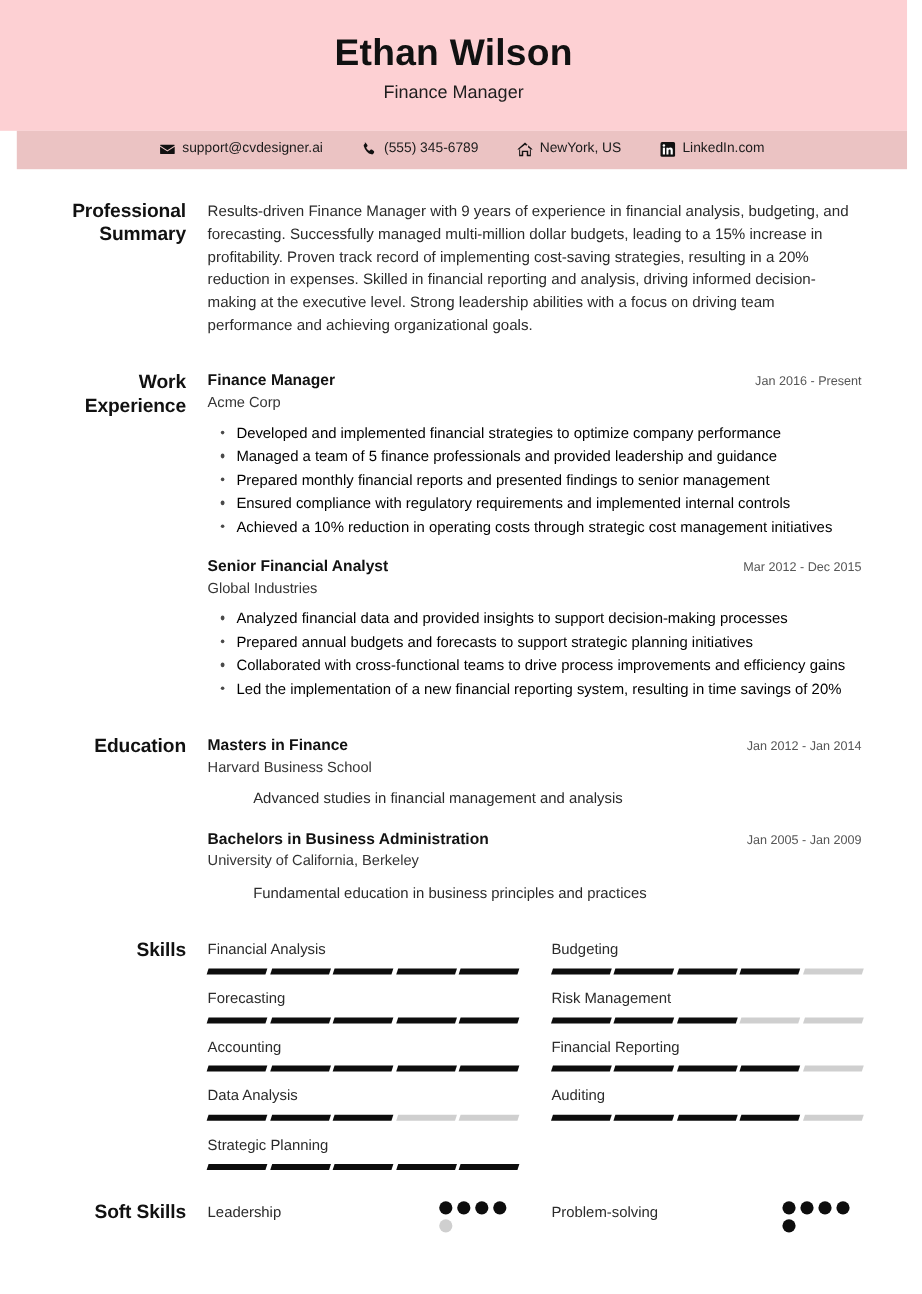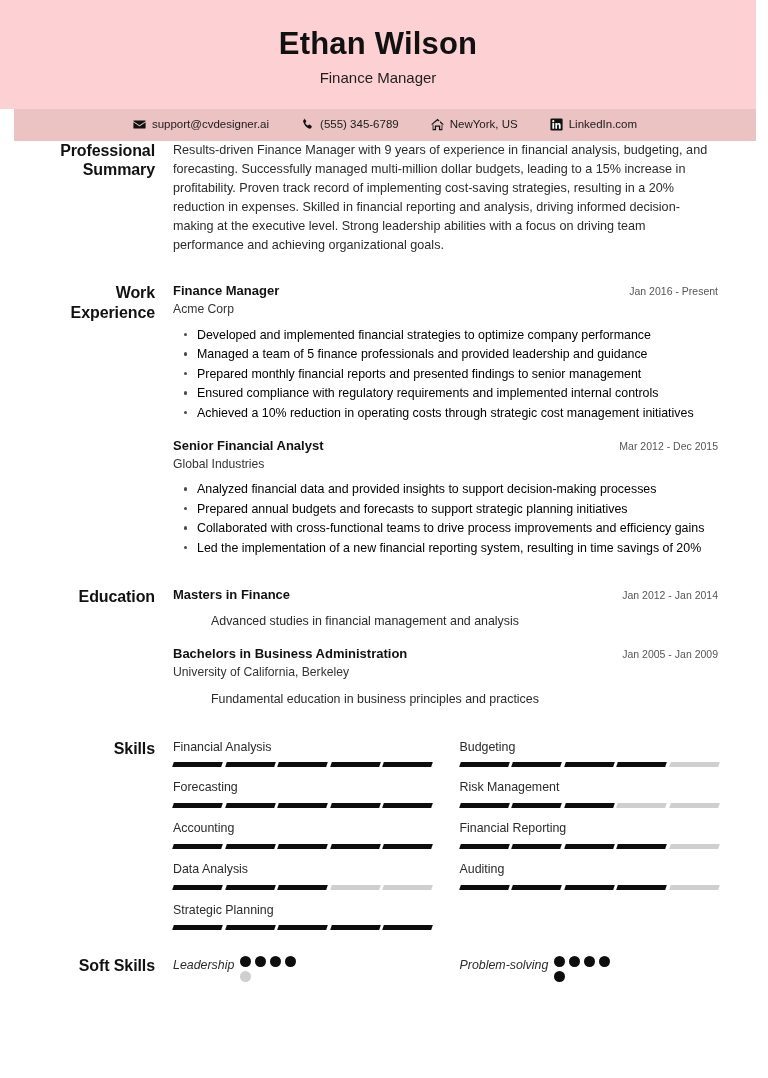--- a/index.html
+++ b/index.html
@@ -93,21 +93,21 @@
     color: #111111;
     line-height: 1.22;
     letter-spacing: -0.1px;
   }
   .section-body {
     flex: 1 1 auto;
     min-width: 0;
   }
 
   
-  #section-summary { }
+  #section-summary { padding-top: 26px; }
   .summary-text {
     font-size: 12.6px;
     line-height: 1.52;
     color: #2b2b2b;
     text-align: left;
   }
 
   
   #section-experience { padding-top: 28px; }
 
@@ -209,23 +209,23 @@
   #section-softskills { padding-top: 14px; }
 
   .soft-grid {
     display: grid;
     grid-template-columns: 1fr 1fr;
     column-gap: 28px;
   }
   .soft-item {
     display: flex;
     align-items: flex-start;
+    justify-content: space-between;
     gap: 6px;
     padding-bottom: 10px;
-    font-style: italic;
   }
   .soft-name {
     font-size: 12.4px;
     color: #2b2b2b;
     line-height: 1.3;
     padding-top: 1px;
   }
   .soft-dots {
     width: 66px;
     flex: none;
@@ -339,20 +339,21 @@
     </div>
 
     <div class="section" id="section-education">
       <div class="section-label">Education</div>
       <div class="section-body" id="education-list">
           <div class="entry">
             <div class="entry-head">
               <div class="entry-title">Masters in Finance</div>
               <div class="entry-date">Jan 2012 - Jan 2014</div>
             </div>
+            <div class="entry-org">Harvard Business School</div>
             <div class="entry-desc">Advanced studies in financial management and analysis</div>
           </div>
           <div class="entry">
             <div class="entry-head">
               <div class="entry-title">Bachelors in Business Administration</div>
               <div class="entry-date">Jan 2005 - Jan 2009</div>
             </div>
             <div class="entry-org">University of California, Berkeley</div>
             <div class="entry-desc">Fundamental education in business principles and practices</div>
           </div>

